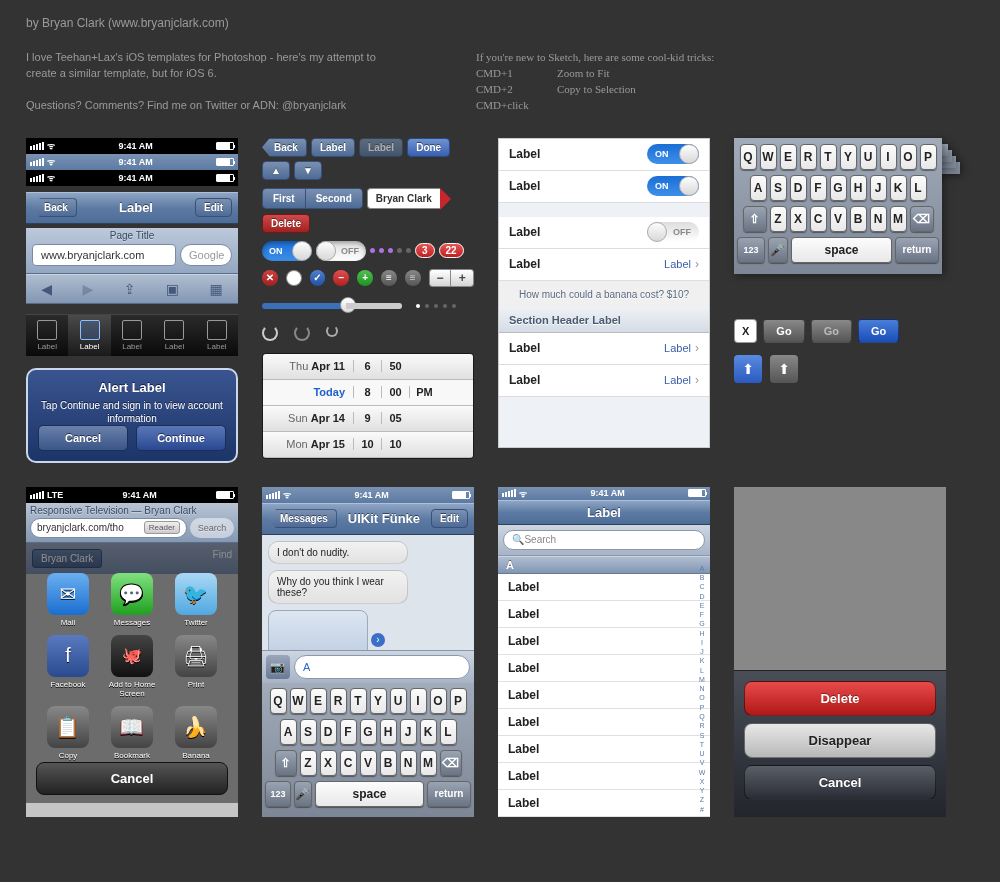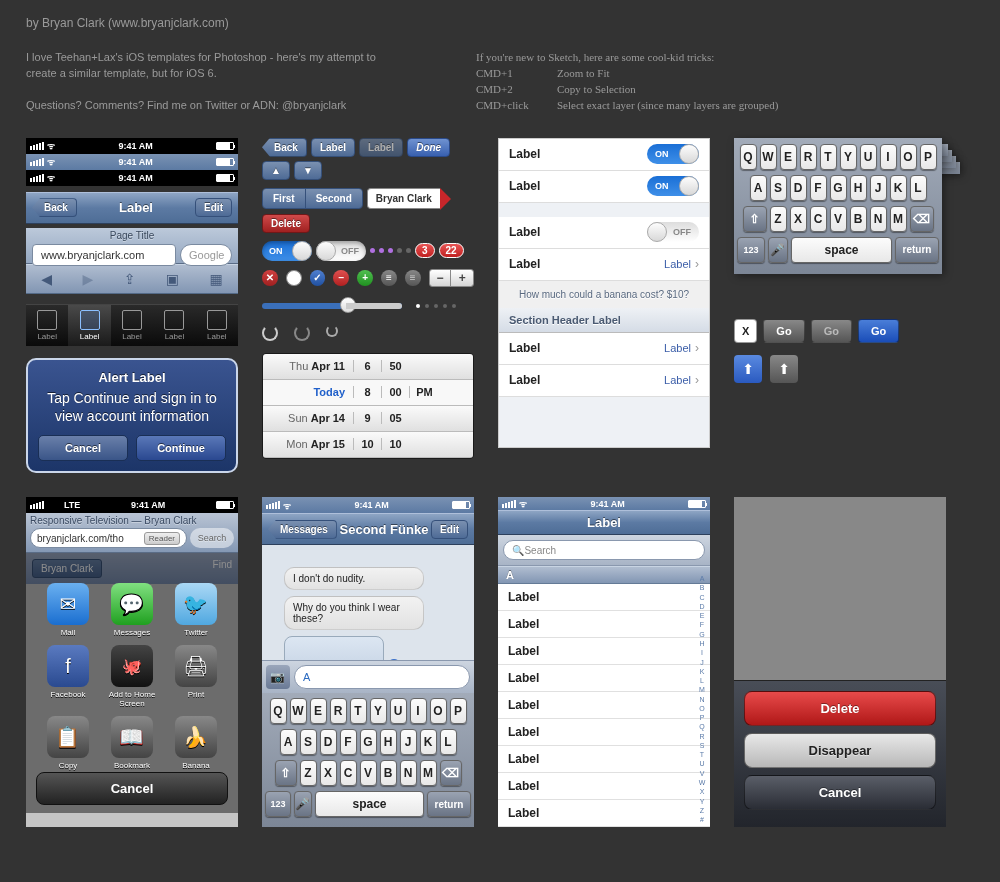--- a/index.html
+++ b/index.html
@@ -50,26 +50,26 @@
 .navbtn {
   background: linear-gradient(#7a90b0,#4e6b96); border: 1px solid #35507a;
   border-radius: 4px; padding: 3px 8px; font-size: 10px; font-weight: bold;
   color: #fff; text-shadow: 0 -1px rgba(0,0,0,.5); cursor:pointer;
 }
 .navbtn.back {
   border-radius: 4px 4px 4px 4px; position:relative; padding-left:12px;
   clip-path: polygon(8px 0, 100% 0, 100% 100%, 8px 100%, 0 50%);
   border-left:none;
 }
-.navbtn.done { background: linear-gradient(#6f92d0,#3860b0); border-color:#2a4a8a;font-style:italic;}
+.navbtn.done { background: linear-gradient(#6f92d0,#3860b0); border-color:#2a4a8a;}
 .navbtn.red { background: linear-gradient(#d04a4a,#a02020); border-color:#701818; }
 
 
 .pagetitle {
-  background: linear-gradient(#bcc9da,#94a7c1); height: 36px;
+  background: linear-gradient(#bcc9da,#94a7c1); height: 46px;
   border-bottom:1px solid #5a6c86; padding: 2px 6px;
   text-align:center; color:#39485c; font-size:10px; text-shadow:0 1px rgba(255,255,255,.4);
 }
 .pagetitle .fields{display:flex;gap:4px;margin-top:3px}
 .urlfield, .searchfield{
   height:22px; background:#fff; border-radius:11px; border:1px solid #7a8aa0;
   font-size:11px; color:#333; display:flex;align-items:center;padding:0 8px;
 }
 .urlfield{flex:1;border-radius:4px}
 .searchfield{width:52px;color:#999}
@@ -91,21 +91,21 @@
 .tab.sel{color:#fff;background:linear-gradient(#4a4a4a,#1a1a1a)}
 .tabicon{width:20px;height:20px;border:1px solid #999;border-radius:2px}
 .tab.sel .tabicon{border-color:#8bbfff;background:rgba(100,160,255,.2)}
 
 
 .alert{
   margin-top:12px;background:linear-gradient(#3a5490,#1c3568);border:2px solid #cad6ea;
   border-radius:10px;padding:10px;color:#fff;text-align:center;text-shadow:0 -1px rgba(0,0,0,.6);
 }
 .alert-title{font-weight:bold;font-size:13px;margin-bottom:4px}
-.alert-msg{font-size:14px;margin-bottom:10px;line-height:1.3}
+.alert-msg{font-size:10px;line-height:1.3}
 .alert-btns{display:flex;gap:8px}
 .alert-btn{flex:1;background:linear-gradient(#6a80aa,#3a5588);border:1px solid #1a2f55;border-radius:5px;padding:6px 0;font-size:11px;font-weight:bold;cursor:pointer}
 .alert-btn.primary{background:linear-gradient(#5a78b8,#2a4890)}
 
 
 .btnrow{display:flex;gap:4px;margin-bottom:8px;align-items:center;flex-wrap:wrap}
 .seg{display:flex;border-radius:4px;overflow:hidden;border:1px solid #35507a}
 .seg .s{background:linear-gradient(#7a90b0,#4e6b96);color:#fff;font-size:10px;font-weight:bold;padding:4px 10px;border-right:1px solid #35507a;cursor:pointer}
 .seg .s:last-child{border:none}
 .bcbtn{display:flex;align-items:center}
@@ -211,21 +211,21 @@
 .si-fb{background:linear-gradient(#5a7ac0,#2a4a90)}
 .si-home{background:linear-gradient(#444,#111);font-size:16px}
 .si-print{background:linear-gradient(#888,#444)}
 .si-copy{background:linear-gradient(#888,#444)}
 .si-bm{background:linear-gradient(#888,#444)}
 .si-ban{background:linear-gradient(#888,#444)}
 .cancelbar{position:absolute;bottom:8px;left:10px;right:10px;background:linear-gradient(#555,#222);border:1px solid #111;border-radius:8px;text-align:center;padding:8px;font-size:13px;font-weight:bold;color:#fff;cursor:pointer}
 
 
 .msgscreen{background:#dde4ec;height:330px;display:flex;flex-direction:column}
-.msgbody{flex:1;padding:22px;overflow:hidden;font-size:10px;color:#222}
+.msgbody{flex:1;padding:6px;overflow:hidden;font-size:10px;color:#222}
 .bubble{border-radius:10px;padding:5px 8px;margin-bottom:6px;max-width:140px;border:1px solid rgba(0,0,0,.15)}
 .bubble.in{background:linear-gradient(#f2f2f2,#e2e2e2)}
 .imgbubble{width:100px;height:60px;background:linear-gradient(#dce6f2,#b8c8dc);border-radius:8px;border:1px solid #9ab;position:relative;margin-bottom:6px}
 .imgbubble .arr{position:absolute;right:-18px;top:22px;width:14px;height:14px;border-radius:50%;background:#3a6fc8;color:#fff;display:flex;align-items:center;justify-content:center;font-size:10px;cursor:pointer}
 .msginput{display:flex;gap:4px;padding:4px;background:linear-gradient(#cdd5e0,#a8b4c6);border-top:1px solid #8a98ae}
 .msginput .cam{width:24px;height:24px;border-radius:4px;background:linear-gradient(#9aa6bb,#6a7a96);display:flex;align-items:center;justify-content:center;font-size:12px;cursor:pointer}
 .msginput .field{flex:1;background:#fff;border-radius:12px;height:24px;border:1px solid #8a98ae;padding:0 8px;display:flex;align-items:center;font-size:11px;color:#2a6ac0}
 
 
 .ixlist{background:#fff;height:330px;display:flex;flex-direction:column;position:relative}
@@ -261,21 +261,20 @@
     <div class="tricks-row">
         <div class="tricks-cmd">CMD+1</div>
         <div>Zoom to Fit</div>
       </div>
     <div class="tricks-row">
         <div class="tricks-cmd">CMD+2</div>
         <div>Copy to Selection</div>
       </div>
     <div class="tricks-row">
         <div class="tricks-cmd">CMD+click</div>
-        <div>Select exact layer (since many layers are grouped)</div>
       </div>
   </div>
 </div>
 
 <div class="grid">
 
 <div class="col">
   <div class="statusbar black">
     <div style="display:flex;gap:3px;align-items:center">
           <div class="sig">
@@ -576,21 +575,21 @@
   </div>
   <div class="shiftbox">
     <div class="sb blue">⬆</div>
     <div class="sb gray">⬆</div>
   </div>
 </div>
 
 <div class="col">
   <div class="safari">
     <div class="statusbar black">
-          <div style="display:flex;gap:20px;align-items:center">
+          <div style="display:flex;gap:3px;align-items:center">
             <div class="sig">
               <span></span>
               <span></span>
               <span></span>
               <span></span>
               <span></span>
             </div>
             <span>LTE</span>
           </div>
           <span>9:41 AM</span>
@@ -643,21 +642,21 @@
             </div>
             <span class="wifi">ᯤ</span>
           </div>
           <span>9:41 AM</span>
           <div class="bat">
             <i></i>
           </div>
         </div>
     <div class="navbar">
       <div class="navbtn back">Messages</div>
-      <span>Second Fünke</span>
+      <span>UIKit Fünke</span>
       <div class="navbtn">Edit</div>
     </div>
     <div class="msgbody">
       <div class="bubble in">I don't do nudity.</div>
       <div class="bubble in">Why do you think I wear these?</div>
       <div class="imgbubble">
             <div class="arr">›</div>
           </div>
 
     </div>

